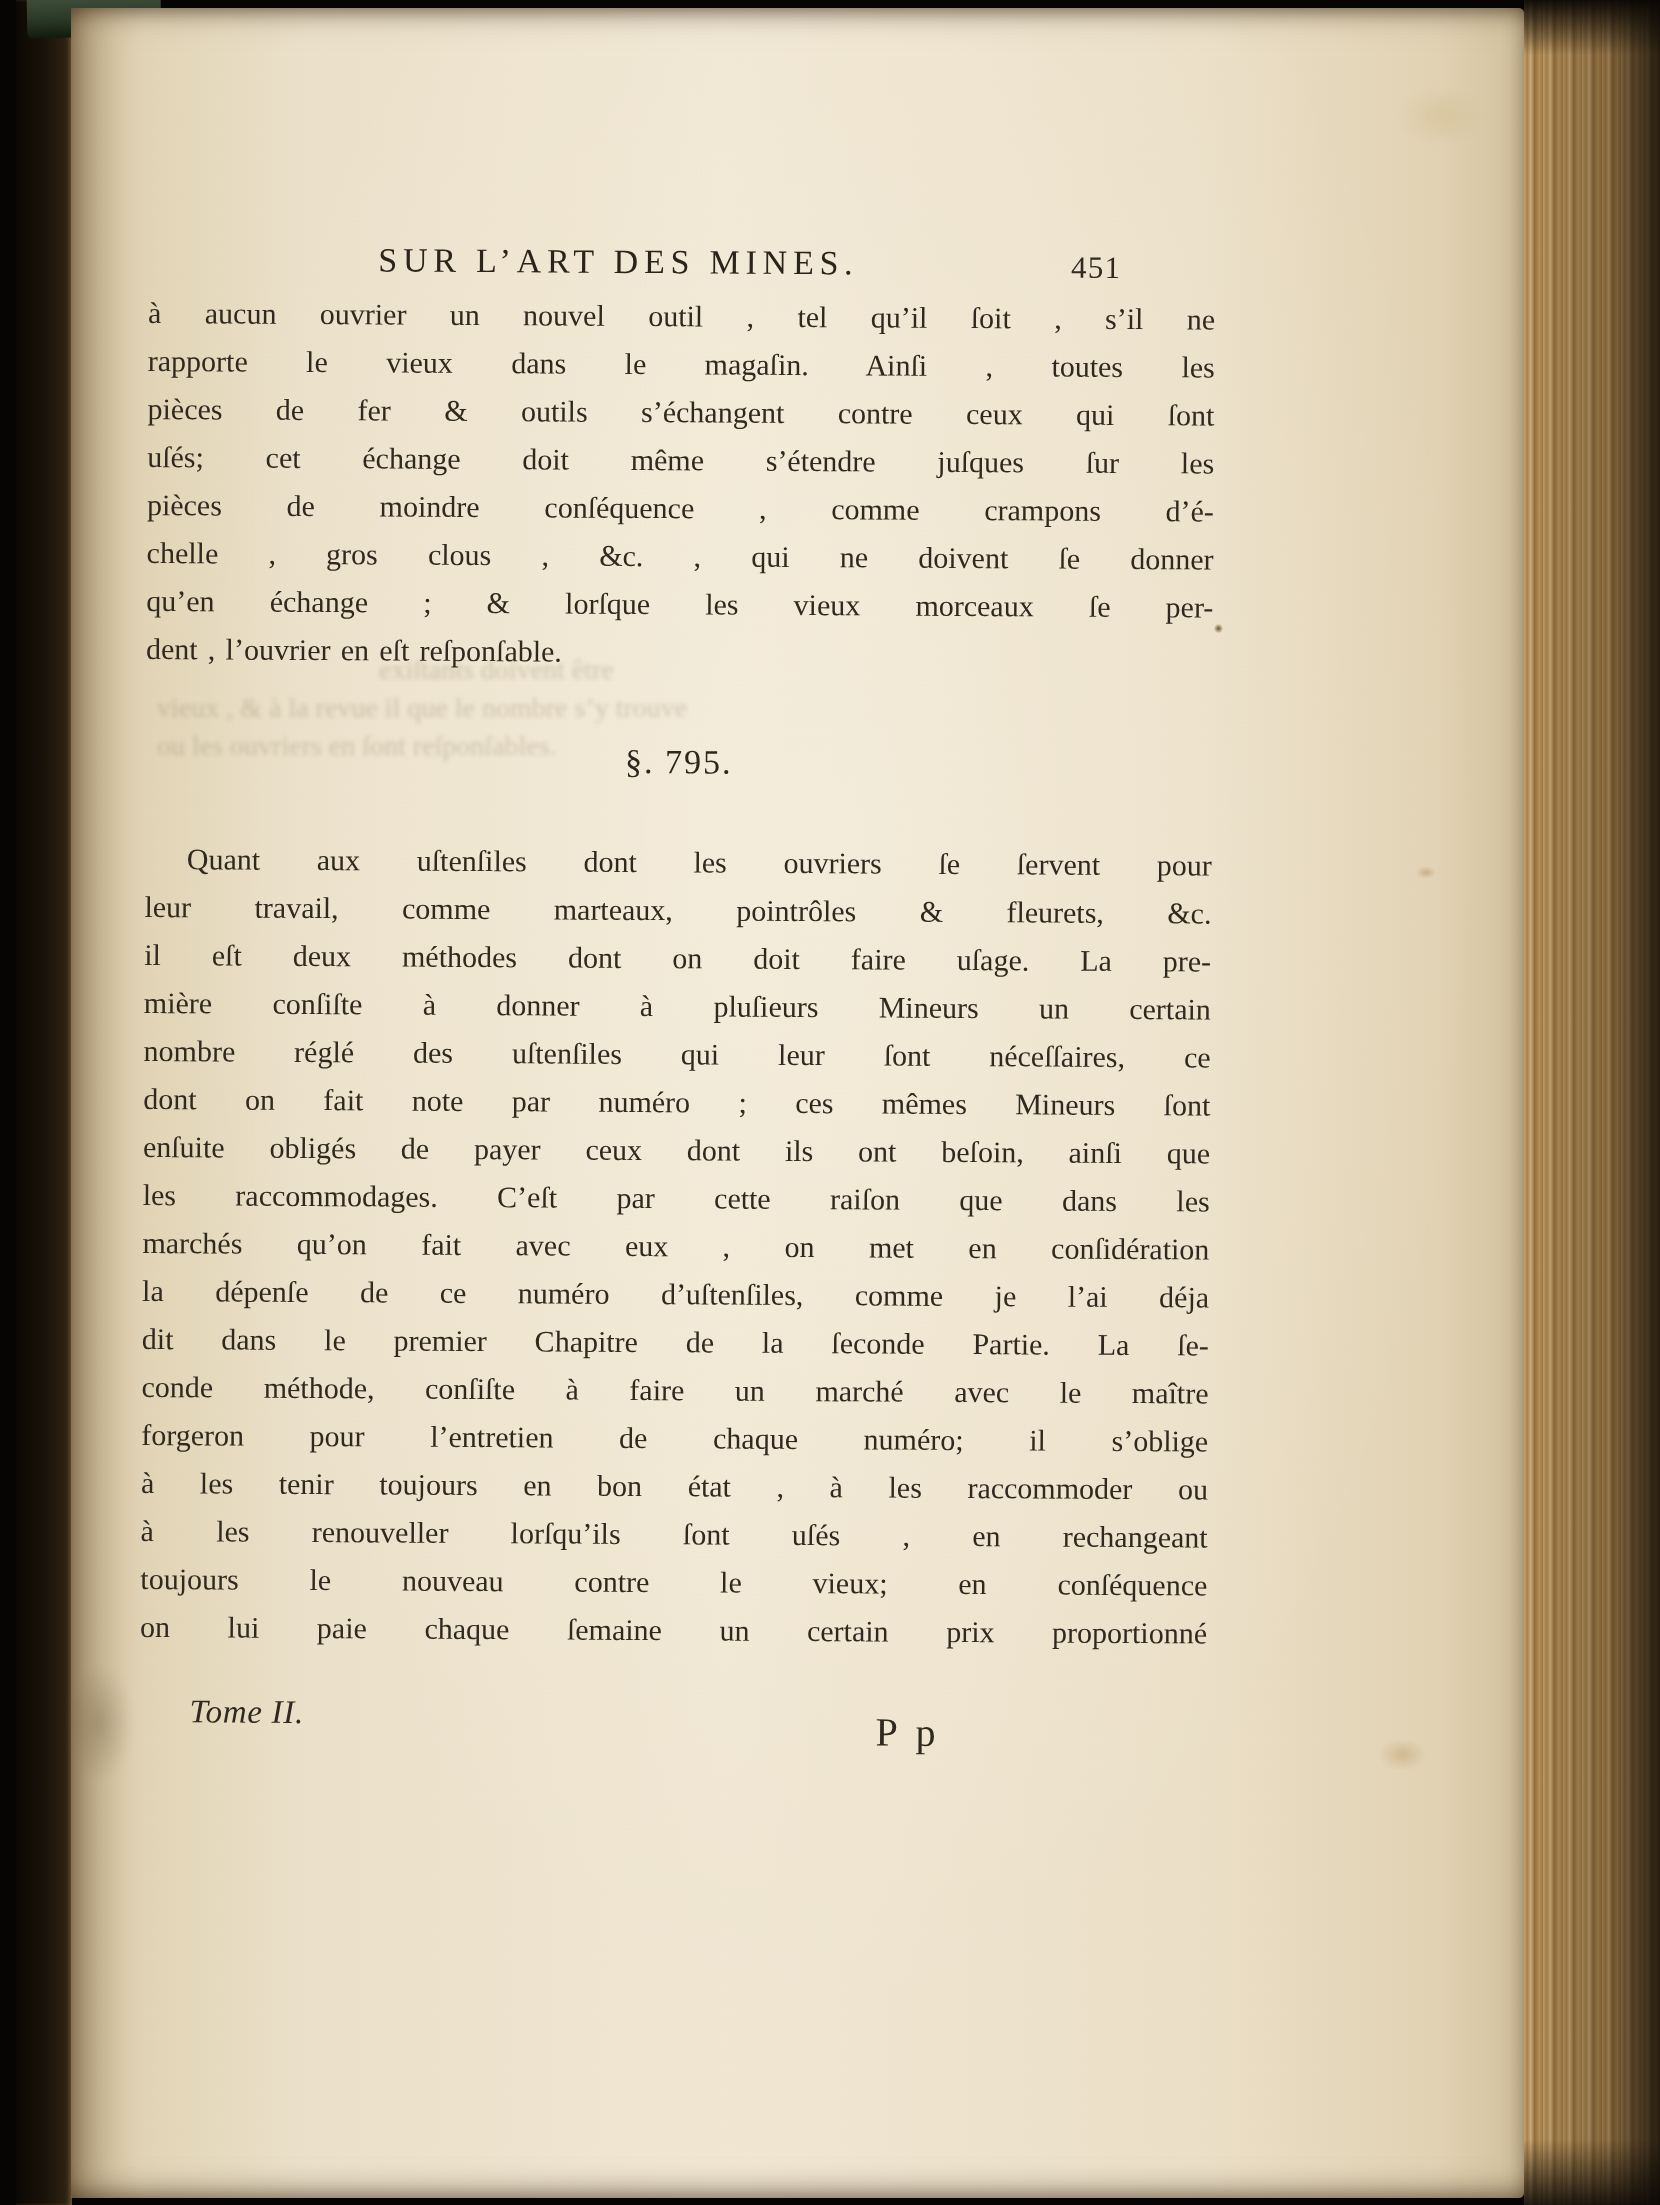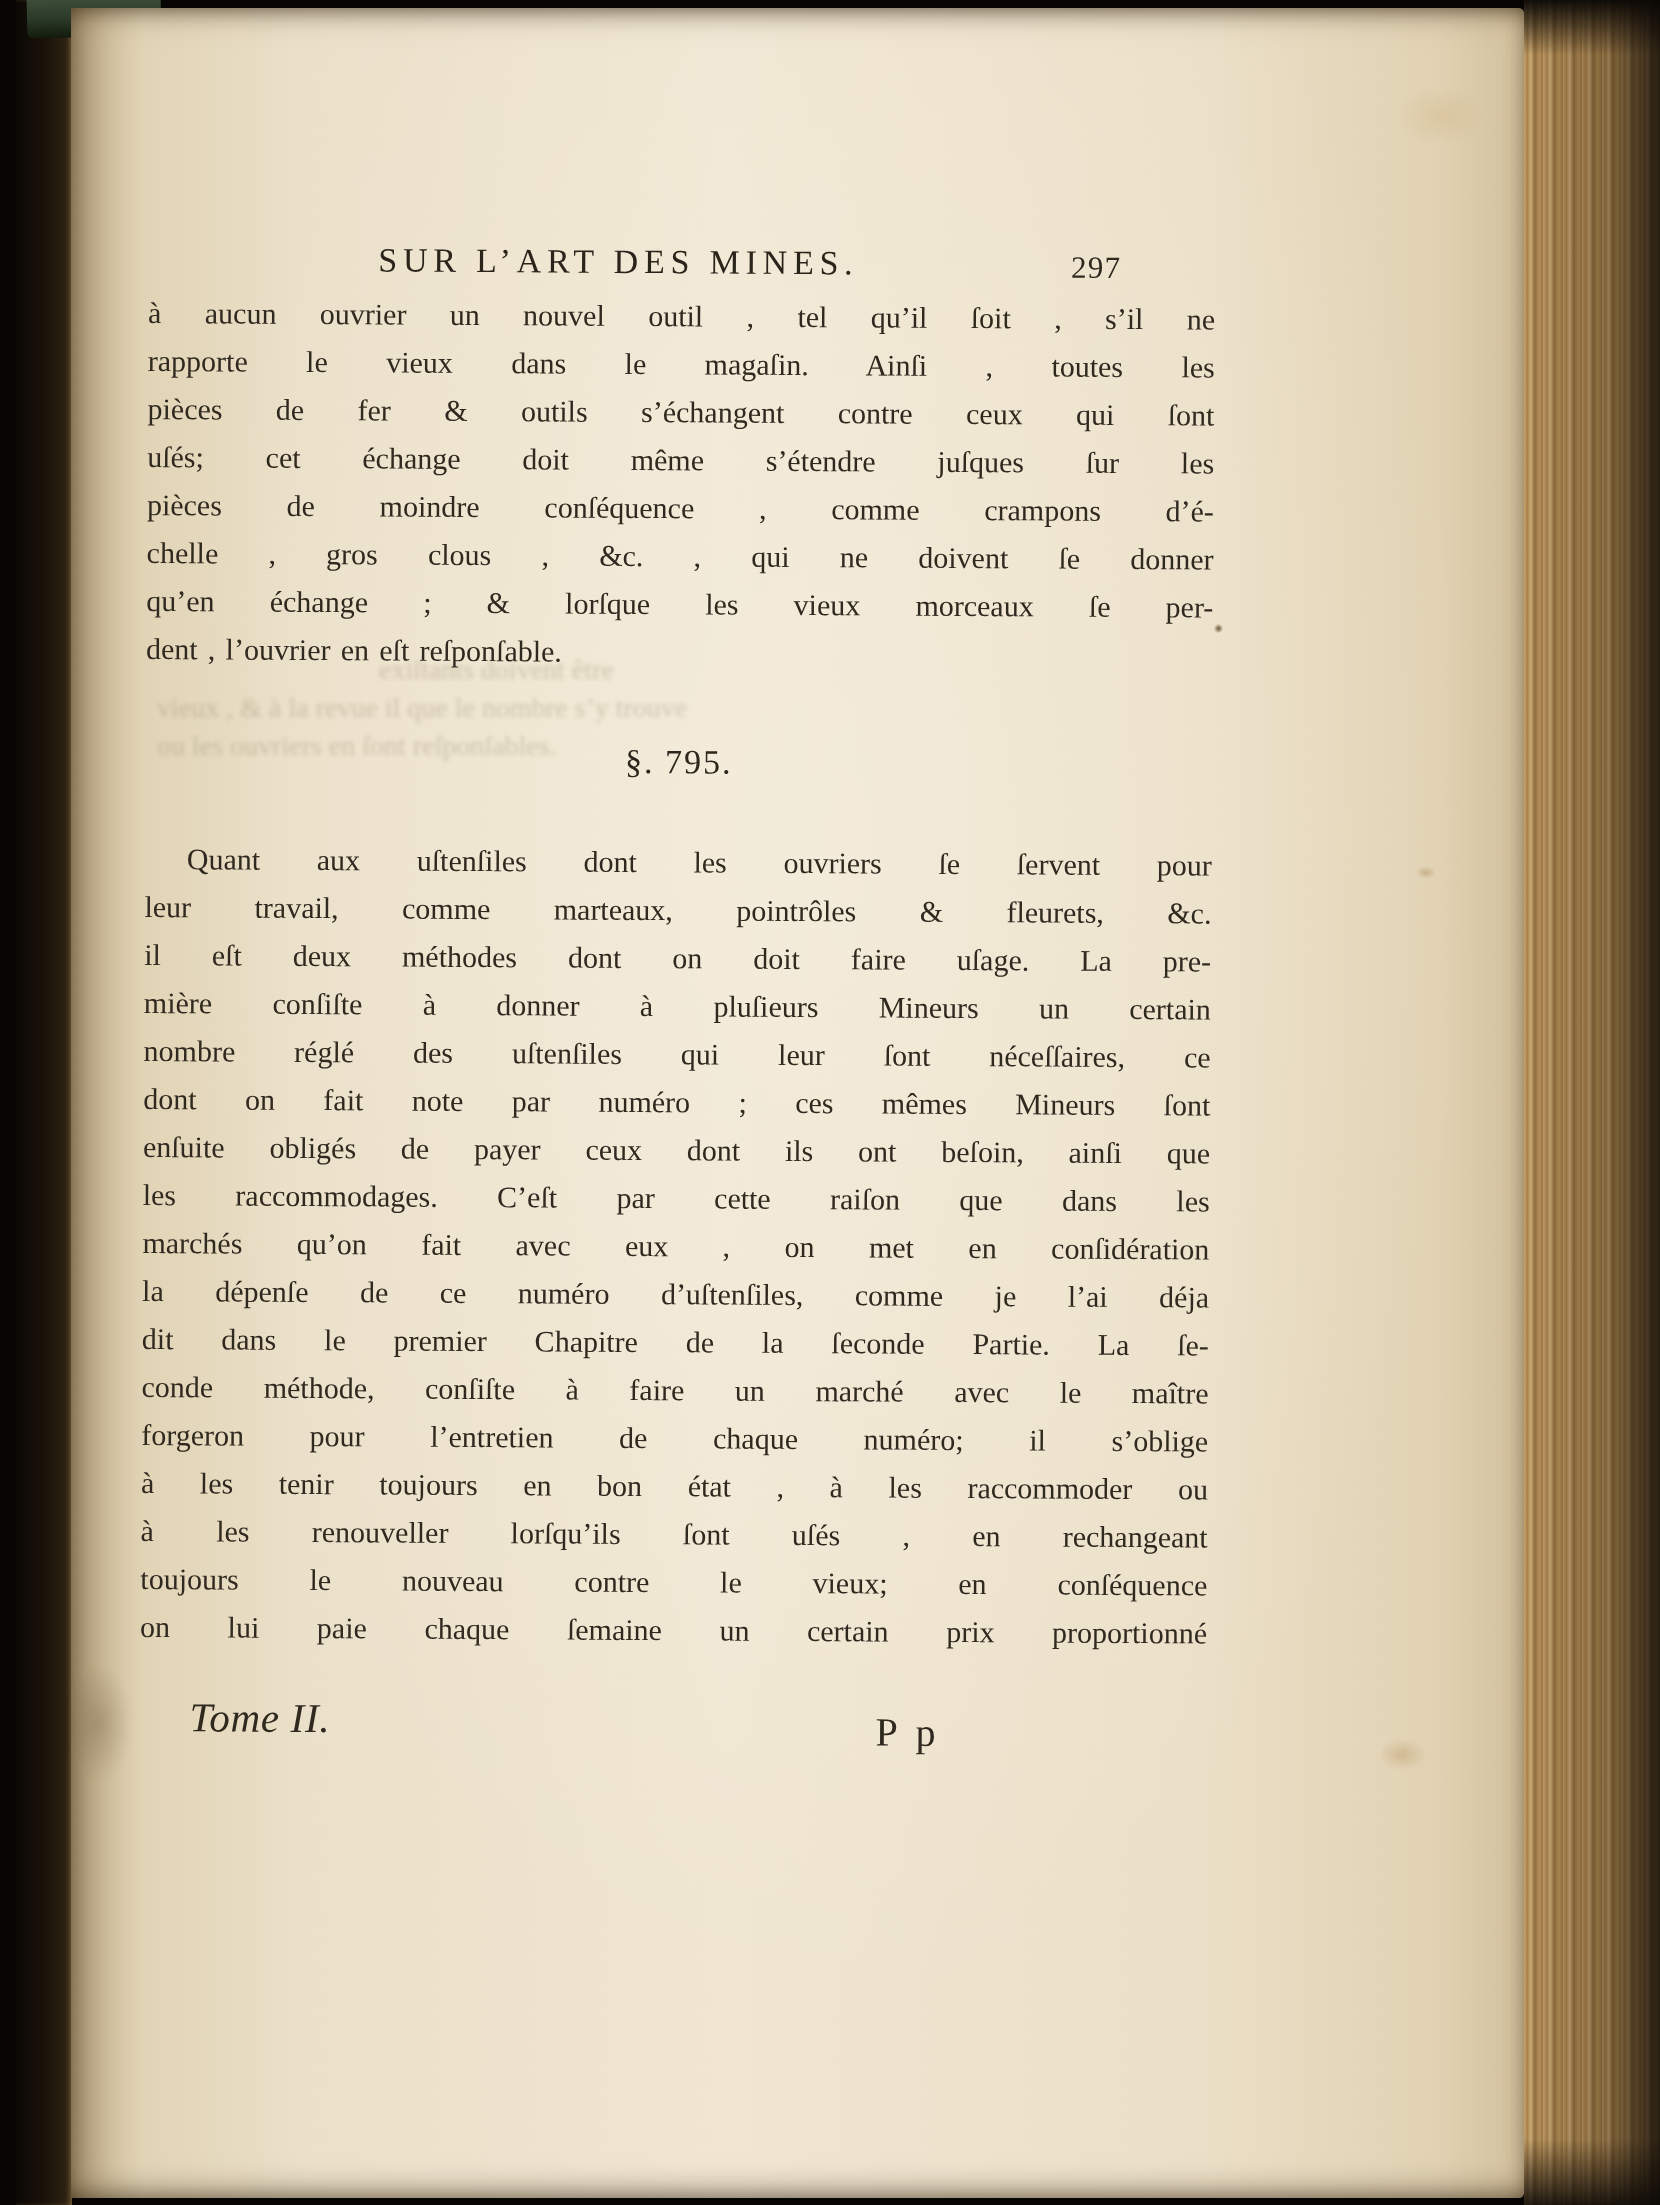--- a/index.html
+++ b/index.html
@@ -80,21 +80,21 @@
     word-spacing:0.09em; white-space:normal;
   }
   .just { text-align:justify; text-align-last:justify; text-justify:inter-word; }
 
   .section-heading {
     position:absolute; top:736px; left:79px; width:1067px;
     text-align:center; font-size:34px; letter-spacing:2px; color:#2c261d;
   }
 
   .footer { position:absolute; top:1689px; left:79px; width:1074px; height:60px; }
-  .volume { position:absolute; left:50px; top:0; font-style:italic; font-size:41px; letter-spacing:0.7px; }
+  .volume { position:absolute; left:50px; top:0; font-style:italic; font-size:33px; letter-spacing:0.7px; }
   .signature { position:absolute; left:736px; top:10.7px; font-size:40px; letter-spacing:4.7px; }
 
   
   .stain { position:absolute; border-radius:50%; pointer-events:none; }
   .stain-speck { left:1143px; top:616px; width:8.7px; height:8.7px;
     background:radial-gradient(circle,#6b5636 0%, rgba(107,86,54,0) 75%); }
   .stain-fox-1 { left:1308px; top:1731px; width:47px; height:31px;
     background:radial-gradient(ellipse,rgba(168,124,62,0.30) 0%, rgba(168,124,62,0) 70%); filter:blur(1.3px); }
   .stain-fox-2 { left:1345px; top:858px; width:20px; height:13.4px;
     background:radial-gradient(ellipse,rgba(152,112,60,0.35) 0%, rgba(152,112,60,0) 70%); filter:blur(0.7px); }
@@ -117,21 +117,21 @@
     <div class="ghost">
         <div class="ghost-line">exiſtants doivent être</div>
         <div class="ghost-line">vieux , &amp; à la revue il      que le nombre s’y trouve</div>
         <div class="ghost-line">ou les ouvriers en ſont reſponſables.</div>
       </div>
 
     <div class="text-layer">
 
       <div class="running-header">
         <span class="header-title">SUR L’ART DES MINES.</span>
-        <span class="page-number">297</span>
+        <span class="page-number">451</span>
       </div>
 
       <div class="para para-1">
           <div class="line just">à aucun ouvrier un nouvel outil , tel qu’il ſoit , s’il ne</div>
           <div class="line just">rapporte le vieux dans le magaſin. Ainſi , toutes les</div>
           <div class="line just">pièces de fer &amp; outils s’échangent contre ceux qui ſont</div>
           <div class="line just">uſés; cet échange doit même s’étendre juſques ſur les</div>
           <div class="line just">pièces de moindre conſéquence , comme crampons d’é-</div>
           <div class="line just">chelle , gros clous , &amp;c. , qui ne doivent ſe donner</div>
           <div class="line just">qu’en échange ; &amp; lorſque les vieux morceaux ſe per-</div>

